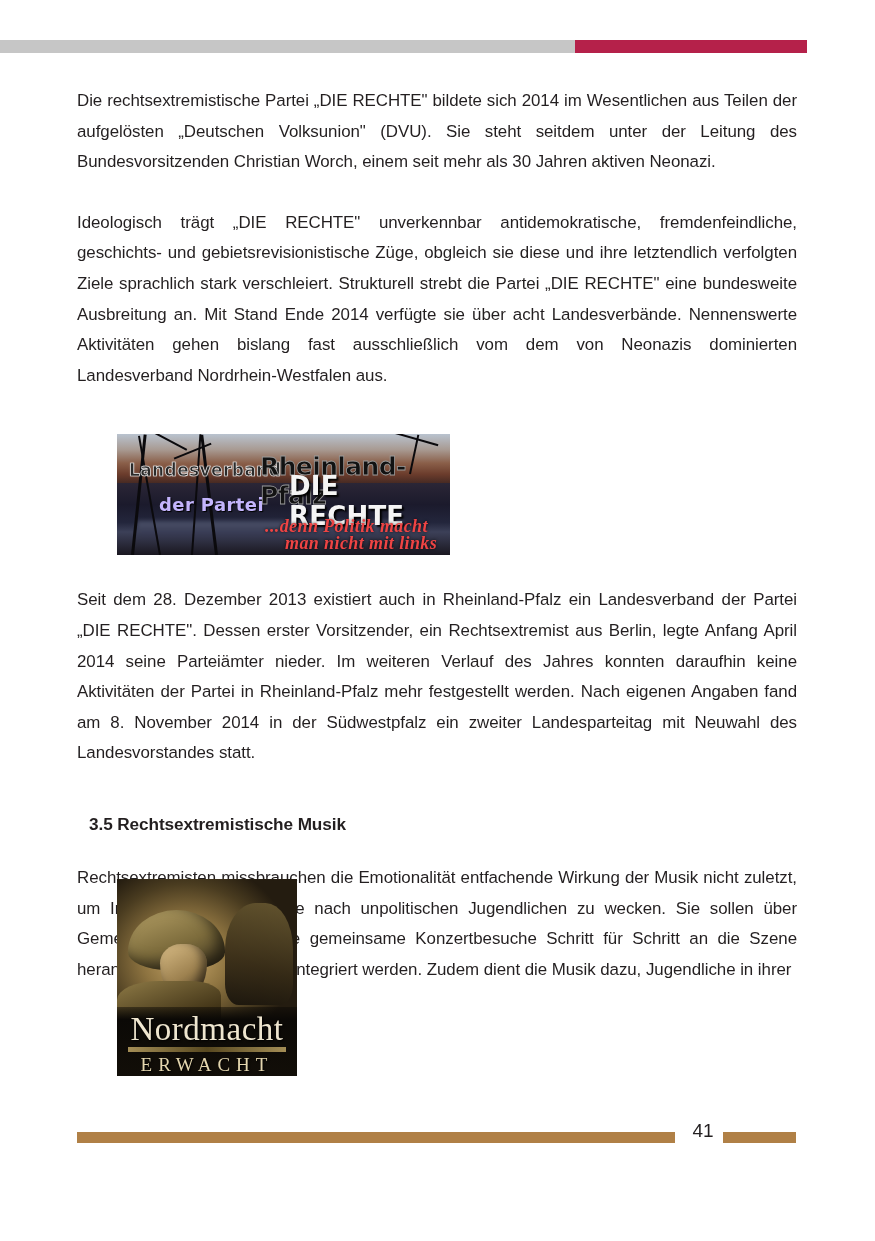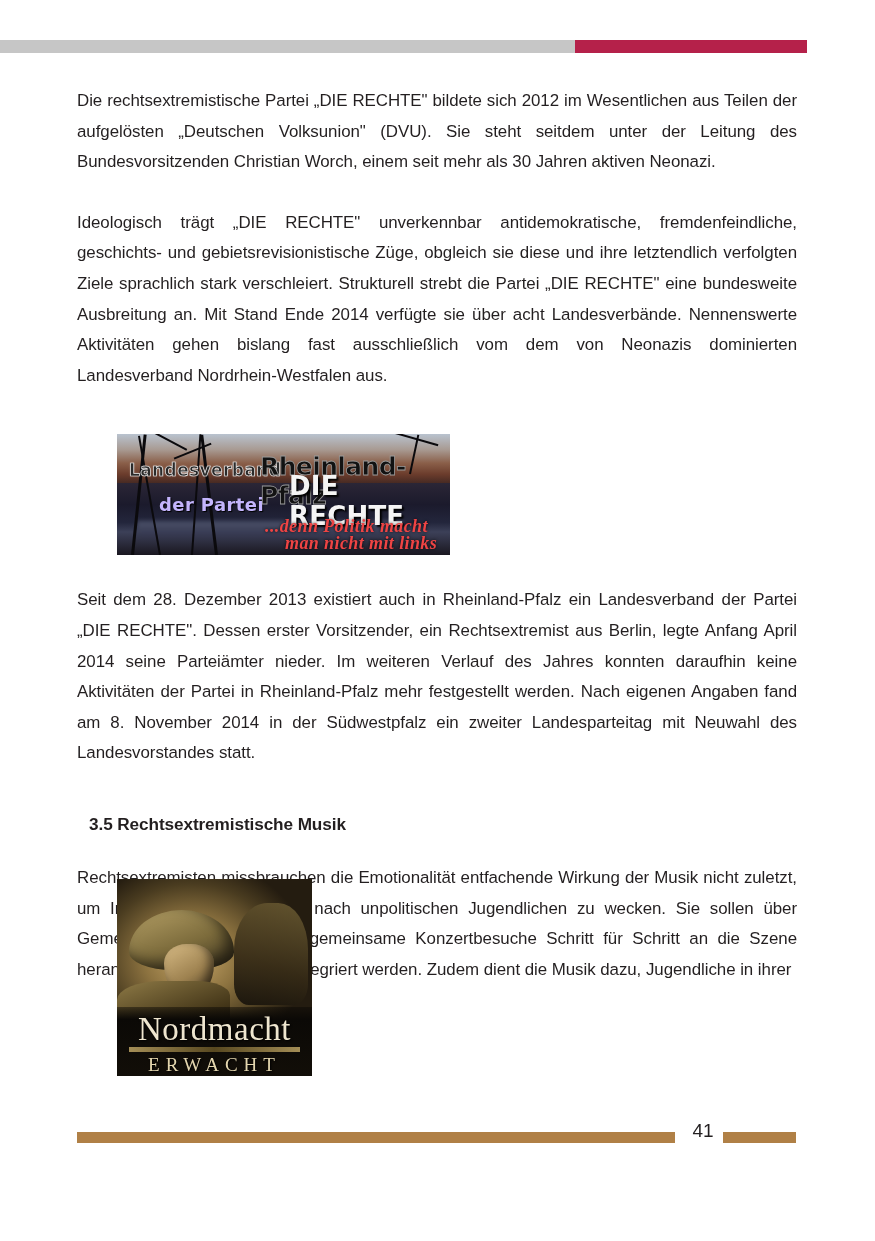--- a/index.html
+++ b/index.html
@@ -175,24 +175,25 @@
   
   .music-block {
     margin-top: 27px;
     position: relative;
     min-height: 197px;
   }
   .album-cover {
     position: absolute;
     left: 0;
     top: 0;
-    width: 195px;
+    width: 157px;
     height: 197px;
     overflow: hidden;
     background: #15803d;
+    padding-left: 23px;
   }
   .album-art {
     position: absolute;
     inset: 0;
     background:
       radial-gradient(ellipse 60% 50% at 38% 40%, #c9a86a 0%, #8d7340 40%, #4a3c20 75%, #241c10 100%),
       linear-gradient(140deg, #6d5a33 0%, #3a2e18 60%, #201810 100%);
   }
   .helmet {
     position: absolute;
@@ -319,21 +320,21 @@
 </head>
 <body>
 
 <div class="header-rules">
   <div class="rule-gray"></div>
   <div class="rule-red"></div>
 </div>
 
 <div class="page">
 
-  <p class="body-text">Die rechtsextremistische Partei „DIE RECHTE" bildete sich 2012 im Wesentlichen aus Teilen der aufgelösten „Deutschen Volksunion" (DVU). Sie steht seitdem unter der Leitung des Bundesvorsitzenden Christian Worch, einem seit mehr als 30 Jahren aktiven Neonazi.</p>
+  <p class="body-text">Die rechtsextremistische Partei „DIE RECHTE" bildete sich 2014 im Wesentlichen aus Teilen der aufgelösten „Deutschen Volksunion" (DVU). Sie steht seitdem unter der Leitung des Bundesvorsitzenden Christian Worch, einem seit mehr als 30 Jahren aktiven Neonazi.</p>
 
   <p class="body-text gap">Ideologisch trägt „DIE RECHTE" unverkennbar antidemokratische, fremdenfeindliche, geschichts- und gebietsrevisionistische Züge, obgleich sie diese und ihre letztendlich verfolgten Ziele sprachlich stark verschleiert. Strukturell strebt die Partei „DIE RECHTE" eine bundesweite Ausbreitung an. Mit Stand Ende 2014 verfügte sie über acht Landesverbände. Nennenswerte Aktivitäten gehen bislang fast ausschließlich vom dem von Neonazis dominierten Landesverband Nordrhein-Westfalen aus.</p>
 
   <figure class="banner-figure">
     <div class="banner-sky"></div>
     <div class="banner-ground"></div>
     <div class="banner-water"></div>
 
     <div class="branch" style="left:14px; top:0; width:3px; height:121px; transform:rotate(6deg);"></div>
     <div class="branch" style="left:42px; top:0; width:2px; height:121px; transform:rotate(-10deg);"></div>

